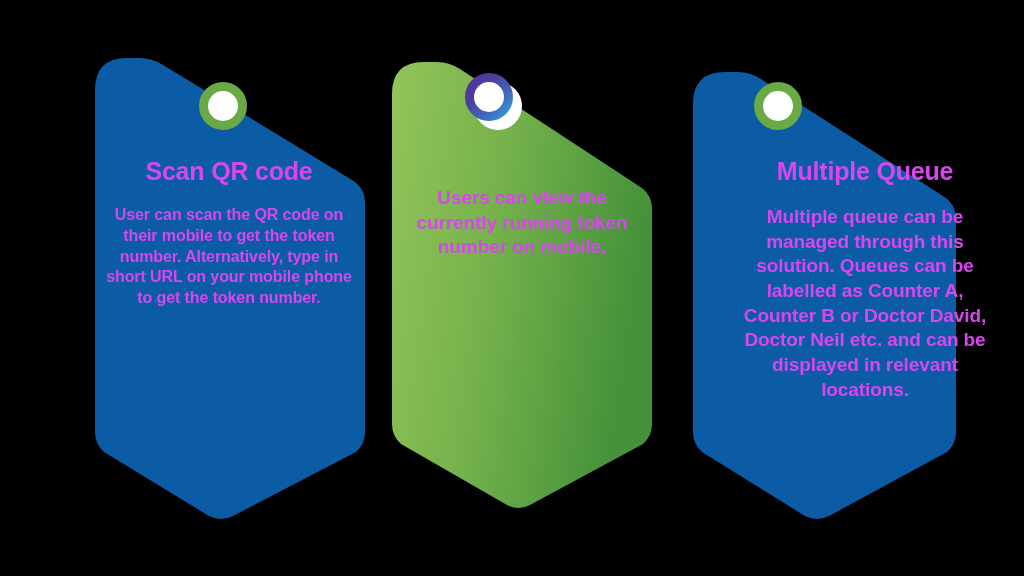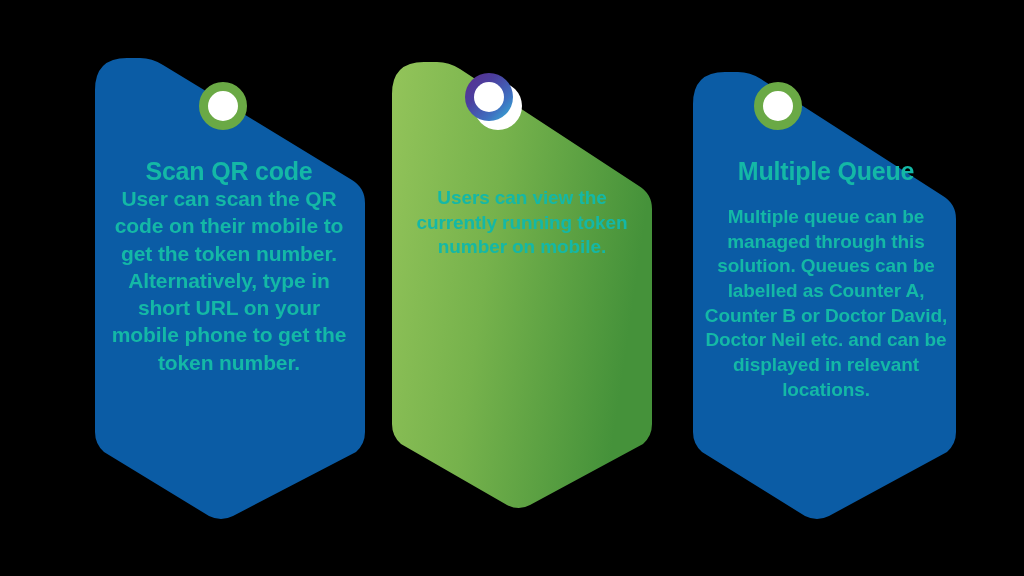--- a/index.html
+++ b/index.html
@@ -22,21 +22,21 @@
   #cards-svg {
     position: absolute;
     left: 0;
     top: 0;
     width: 1024px;
     height: 576px;
   }
   .card-text {
     position: absolute;
     text-align: center;
-    color: #14b8a6;
+    color: #d946ef;
     pointer-events: none;
   }
   .card-title {
     font-weight: bold;
     line-height: 1.08;
     margin: 0 0 0 0;
     letter-spacing: -0.2px;
   }
   .card-body {
     font-weight: bold;
@@ -45,34 +45,34 @@
     letter-spacing: -0.1px;
   }
 
   
   #card1-text {
     left: 104px;
     top: 158px;
     width: 250px;
   }
   #card1-text .card-title { font-size: 25px; }
-  #card1-text .card-body  { font-size: 21px; }
+  #card1-text .card-body  { font-size: 16px; margin-top: 20px; }
 
   
   #card2-text {
     left: 396px;
     top: 171px;
     width: 252px;
   }
   #card2-text .card-title { font-size: 25px; }
   #card2-text .card-body  { font-size: 19px; margin-top: 15px; }
 
   
   #card3-text {
-    left: 700px;
+    left: 739px;
     top: 158px;
     width: 252px;
     text-align: center;
   }
   #card3-text .card-title { font-size: 25px; }
   #card3-text .card-body  { font-size: 19px; margin-top: 20px; }
 
   .badge {
     position: absolute;
     border-radius: 50%;

